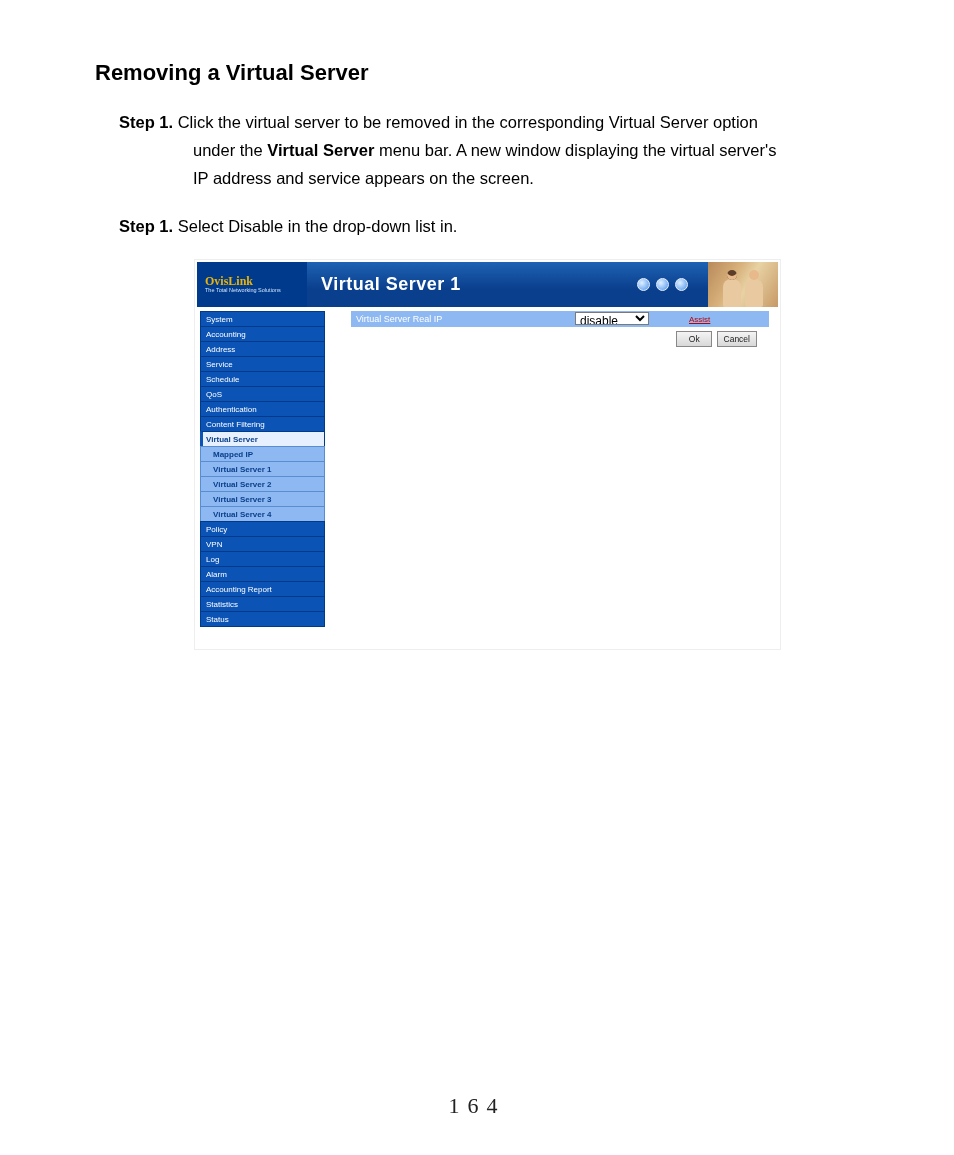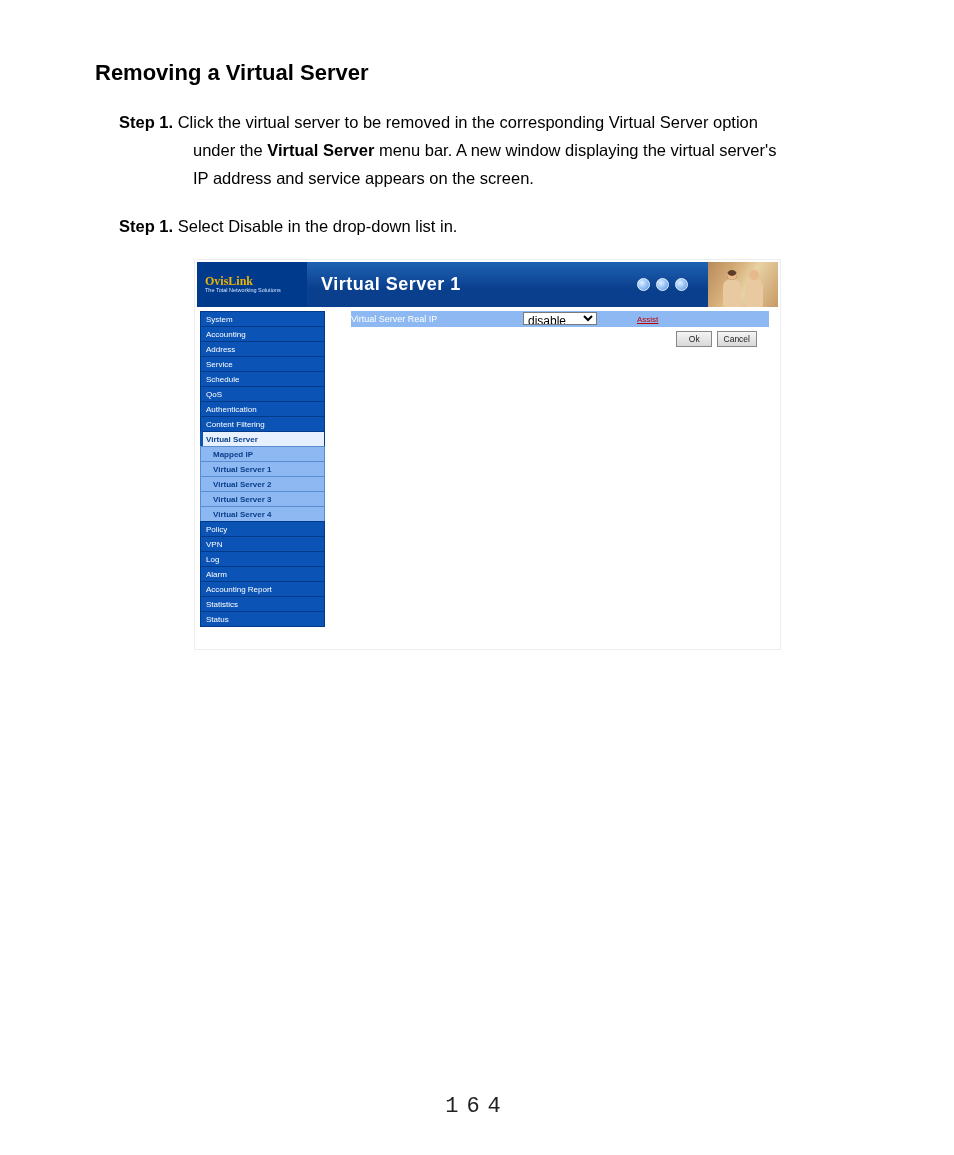--- a/index.html
+++ b/index.html
@@ -171,21 +171,22 @@
     }
     .form-row {
       background: #8db8f2;
       display: flex;
       align-items: center;
       height: 16px;
     }
     .form-label {
       color: #fff;
       font-size: 9px;
-      width: 172px;
+      padding-left: 5px;
+      width: 224px;
     }
     .form-control {
       width: 90px;
     }
     .form-select {
       width: 74px;
       font-size: 12px;
       height: 13px;
       background: #fff;
       border: 1px solid #7a7a7a;
@@ -211,21 +212,21 @@
       color: #222;
       cursor: pointer;
       margin-left: 2px;
     }
     .page-number {
       position: absolute;
       bottom: 36px;
       left: 0;
       width: 100%;
       text-align: center;
-      font-family: Liberation Mono, monospace;
+      font-family: Liberation Serif, serif;
       font-size: 22px;
       letter-spacing: 8px;
       color: #222;
     }
   </style>
 </head>
 <body>
 
 <div class="page">
   <h2 class="title">Removing a Virtual Server</h2>

